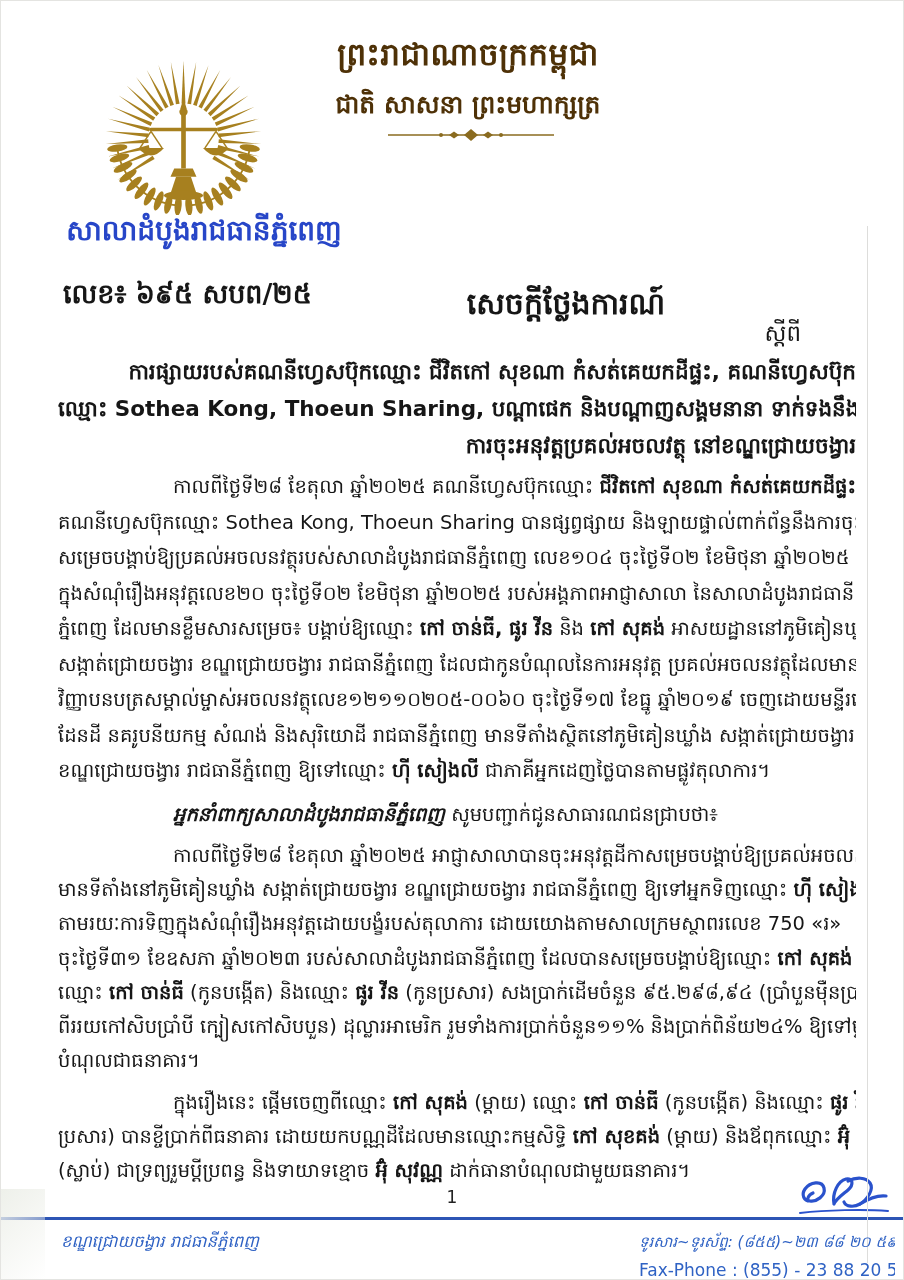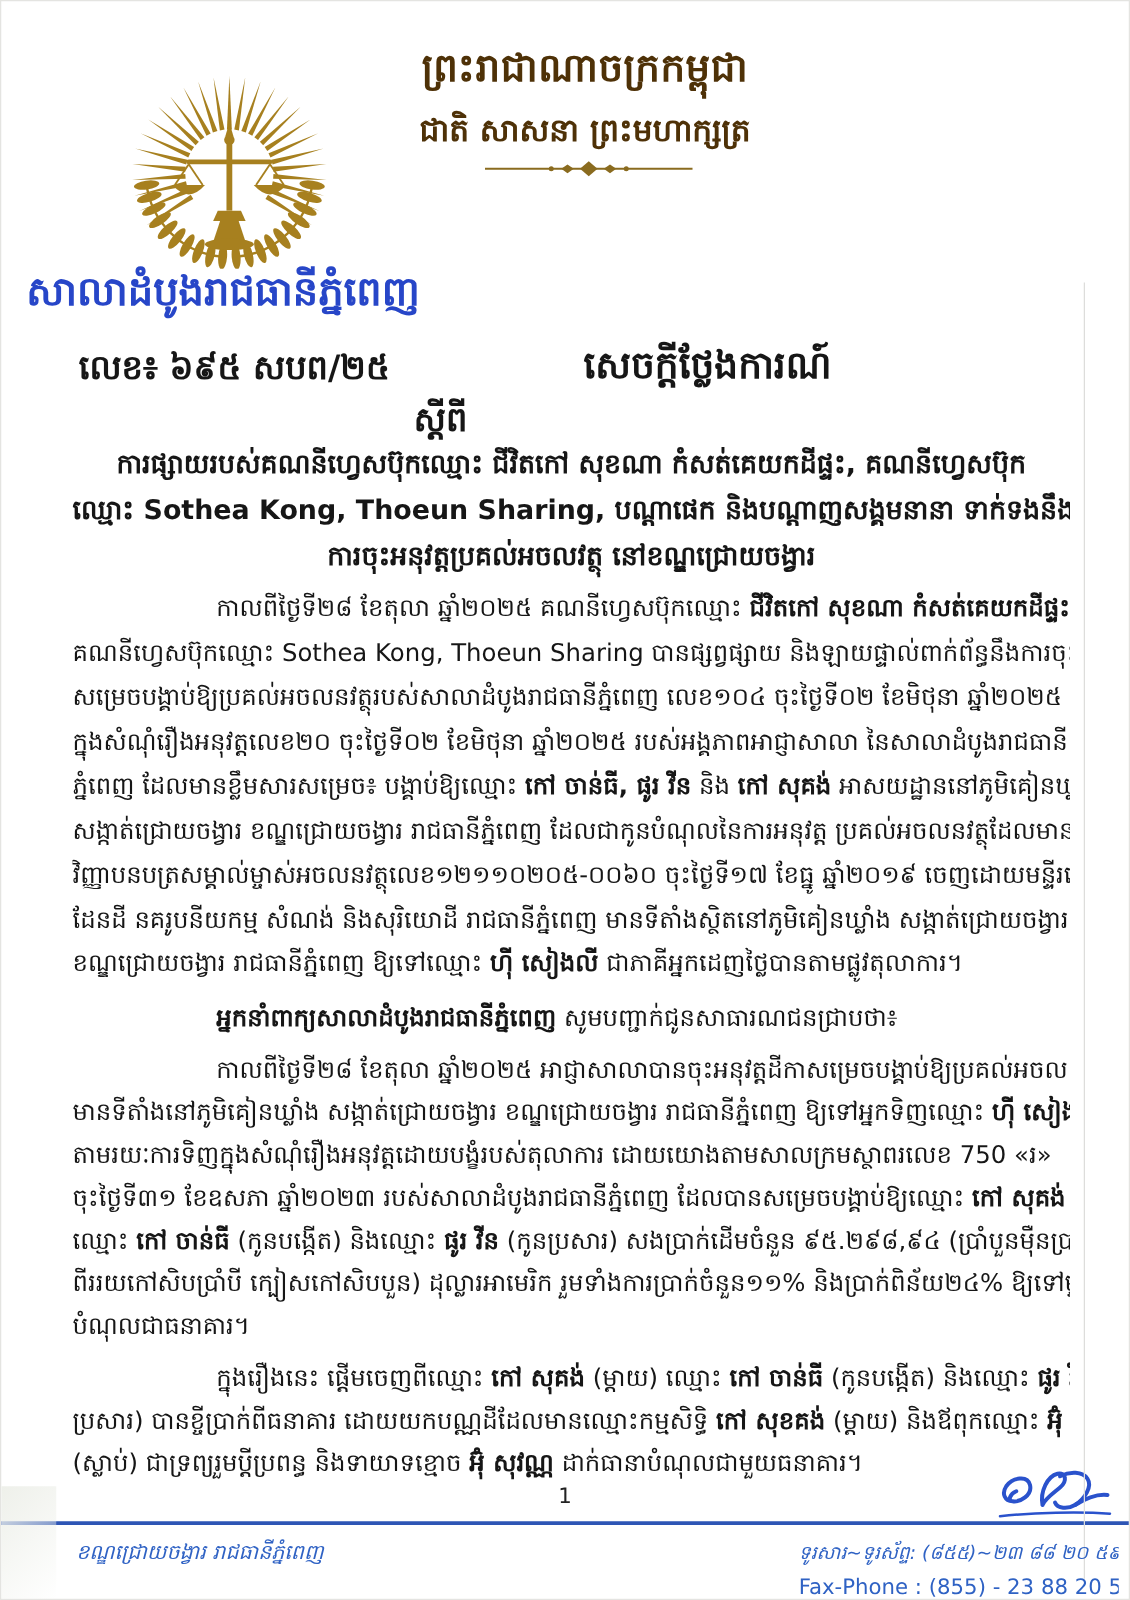--- a/index.html
+++ b/index.html
@@ -8,37 +8,37 @@
     font-family:"DejaVu Sans","Liberation Sans",sans-serif;color:#161616;
     overflow:hidden;border:1px solid #e4e4e1;box-sizing:border-box;
   }
   
   .motto1{position:absolute;top:34px;left:0;right:0;text-align:center;transform:translateX(16px);
     font-size:31px;font-weight:bold;color:#4e3107;letter-spacing:.5px;white-space:nowrap;}
   .motto2{position:absolute;top:88px;left:0;right:0;text-align:center;transform:translateX(16px);
     font-size:25px;font-weight:bold;color:#4e3107;white-space:nowrap;}
   .divider{position:absolute;top:126px;left:385px;}
   .emblem{position:absolute;left:85px;top:56px;}
-  .court{position:absolute;top:212px;left:20px;width:310px;text-align:center;
-    font-size:32px;font-weight:bold;color:#2746c8;white-space:nowrap;}
+  .court{position:absolute;top:212px;left:48px;width:310px;text-align:center;
+    font-size:28px;font-weight:bold;color:#2746c8;white-space:nowrap;}
   .docnum{position:absolute;top:276px;left:62px;font-size:27px;font-weight:bold;white-space:nowrap;}
   
-  .title{position:absolute;top:272px;left:330px;width:470px;text-align:center;
+  .title{position:absolute;top:284px;left:330px;width:470px;text-align:center;
     font-size:30px;font-weight:bold;white-space:nowrap;}
-  .subtitle{position:absolute;top:318px;left:330px;width:470px;text-align:left;
-    font-size:27px;font-weight:bold;white-space:nowrap;}
+  .subtitle{position:absolute;top:318px;left:330px;width:470px;text-align:right;
+    font-size:23px;font-weight:normal;white-space:nowrap;}
   .subject{position:absolute;top:352px;left:57px;width:798px;font-size:21.5px;font-weight:bold;}
-  .subject .line{height:37px;line-height:37px;text-align:center;white-space:nowrap;overflow:hidden;}
+  .subject .line{height:37px;line-height:37px;text-align:right;white-space:nowrap;overflow:hidden;}
   
   .para{position:absolute;left:57px;width:798px;font-size:19.5px;}
   .para .line{height:35.5px;line-height:35.5px;white-space:nowrap;overflow:hidden;}
   .para .line:first-child{text-indent:115px;}
   .para.tight .line{height:34.2px;line-height:34.2px;}
   .b{font-weight:bold;}
-  .i{}
+  .i{font-style:italic;}
   #para1{top:468px;}
   #spokesperson{top:796px;}
   #para2{top:838px;}
   #para3{top:1085px;}
   
   .pagenum{position:absolute;top:1186px;left:0;right:0;text-align:center;font-size:17px;color:#222;}
   .rule{position:absolute;top:1216px;left:0;width:904px;height:3px;background:#2d55b5;}
   .addr{position:absolute;top:1227px;left:60px;width:540px;color:#2f62c4;font-style:italic;
     font-size:16.5px;}
   .addr .line{height:28px;line-height:28px;white-space:nowrap;overflow:hidden;}

